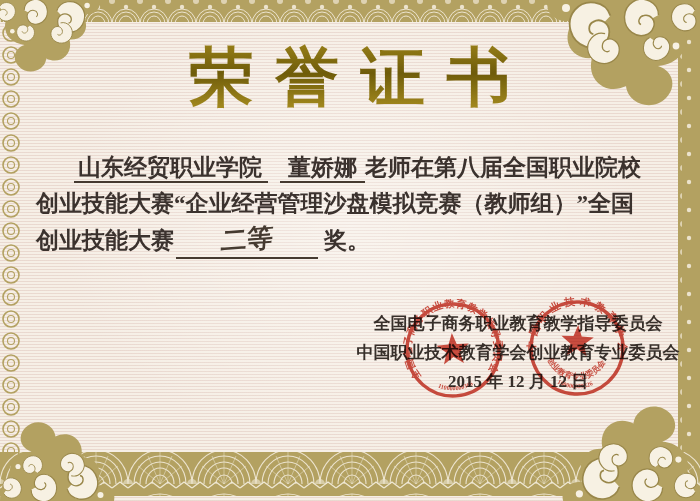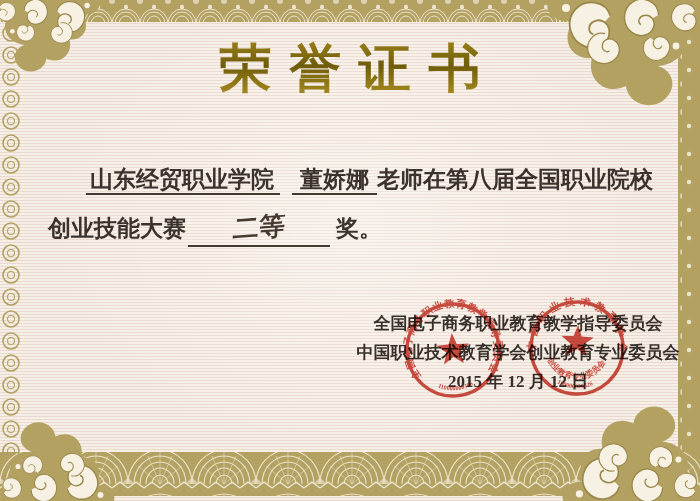--- a/index.html
+++ b/index.html
@@ -12,32 +12,32 @@
       radial-gradient(ellipse at 50% 45%, rgba(255,255,255,0.35) 0%, rgba(0,0,0,0) 60%),
       repeating-linear-gradient(0deg,
         rgba(205,165,155,0.30) 0px, rgba(205,165,155,0.30) 1px,
         rgba(0,0,0,0) 1px, rgba(0,0,0,0) 3px);
     font-family:"Liberation Serif","DejaVu Serif",serif;
   }
   .frame{position:absolute;left:0;top:0;z-index:1;}
   .title{
     position:absolute;top:34px;left:0;width:100%;z-index:2;
     text-align:center;
-    font-size:52px;font-weight:bold;
+    font-size:64px;font-weight:bold;
     letter-spacing:0.34em;padding-left:0.34em;box-sizing:border-box;
     background:linear-gradient(180deg,#a3891c 0%,#6f5c0a 45%,#b69a25 100%);
     -webkit-background-clip:text;background-clip:text;color:transparent;
     text-shadow:none;
   }
   .body-text{
     position:absolute;left:36px;right:36px;top:150px;z-index:2;
     font-size:23px;font-weight:700;color:#3b322e;
     line-height:36px;white-space:nowrap;
   }
-  .body-text p{margin:12px;}
+  .body-text p{margin:0;}
   .line1{text-indent:38px;}
   .u{border-bottom:2px solid #453a30;padding:0 6px 1px 4px;}
   .u.name{margin-left:12px;padding:0 8px 1px 8px;}
   .award-blank{
     display:inline-block;min-width:142px;text-align:center;
     border-bottom:2px solid #453a30;
     margin:0 6px 0 2px;vertical-align:bottom;line-height:34px;
   }
   .award{
     display:inline-block;font-size:26px;color:#453a30;
@@ -117,20 +117,21 @@
     <use href="#flourish" transform="translate(-4,0) scale(0.68)"></use>
     <use href="#flourish" transform="translate(700,0) scale(-1,1)"></use>
     <use href="#flourish" transform="translate(0,501) scale(0.75,-0.75)"></use>
     <use href="#flourish" transform="translate(700,501) scale(-0.9,-0.9)"></use>
   </svg>
 
   <div class="title">荣誉证书</div>
 
   <div class="body-text">
     <p class="line1"><span class="u">山东经贸职业学院</span><span class="u name">董娇娜</span><span>老师在第八届全国职业院校</span></p>
+    <p>创业技能大赛“企业经营管理沙盘模拟竞赛（教师组）”全国</p>
     <p><span>创业技能大赛</span><span class="award-blank"><span class="award">二等</span></span><span>奖。</span></p>
   </div>
 
   <div class="issuer-block">
     <div>全国电子商务职业教育教学指导委员会</div>
     <div>中国职业技术教育学会创业教育专业委员会</div>
     <div>2015 年 12 月 12 日</div>
   </div>
 
   <svg class="seal seal-left" viewBox="-51 -51 102 102">

